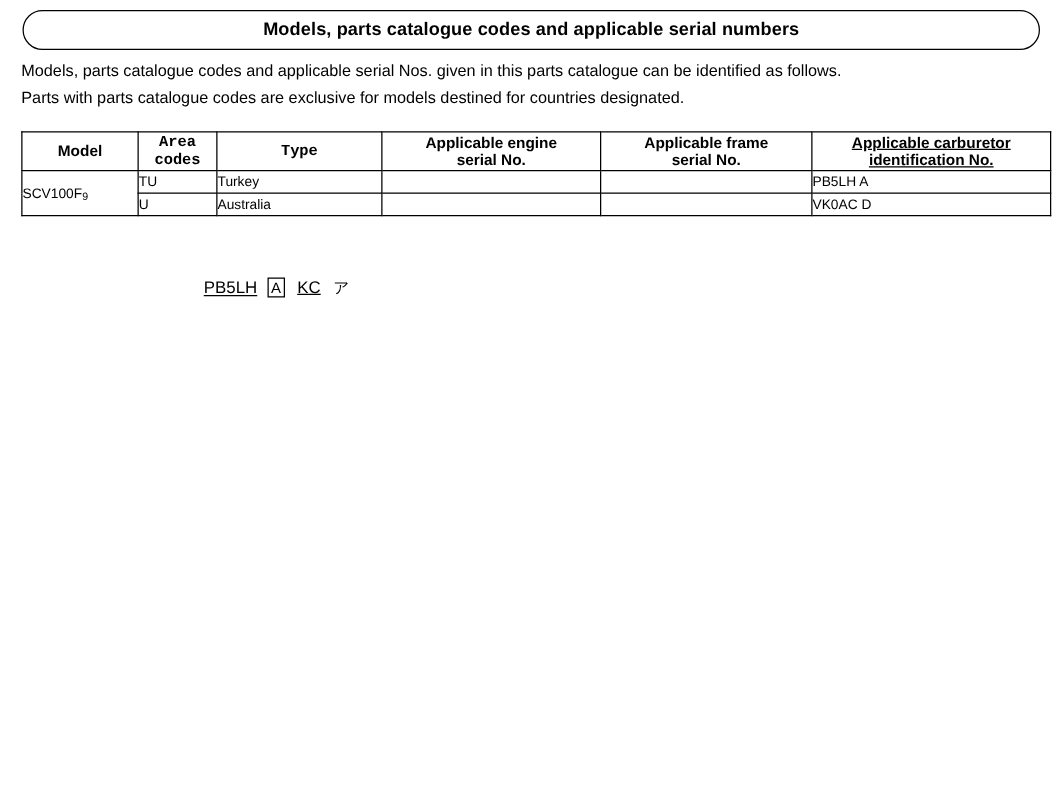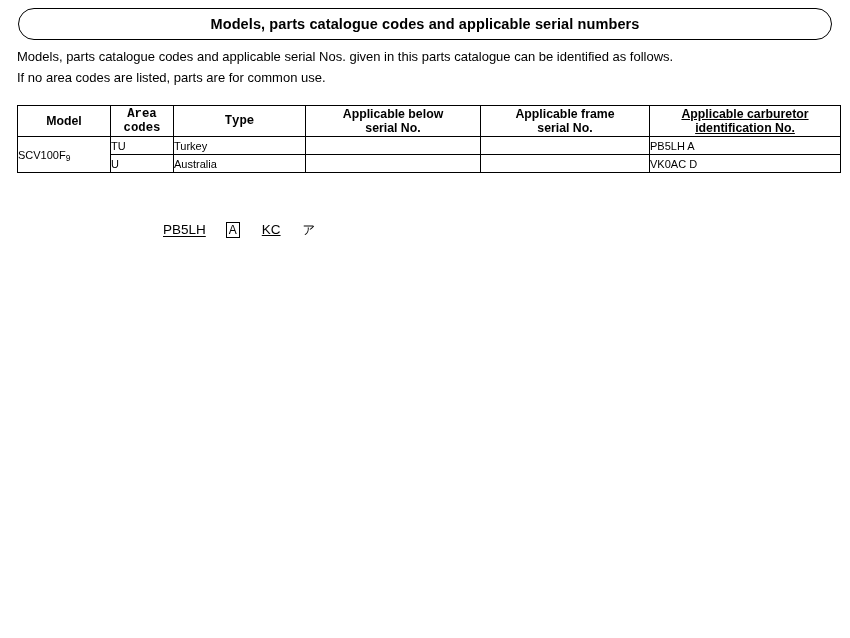--- a/index.html
+++ b/index.html
@@ -110,21 +110,21 @@
   }
 
   
   .example {
     position: absolute;
     left: 163px;
     top: 222px;
     font-size: 13.5px;
     display: flex;
     align-items: baseline;
-    gap: 16px;
+    gap: 4px;
   }
   .example .underlined {
     text-decoration: underline;
     text-underline-offset: 2px;
   }
   .example .boxed {
     display: inline-block;
     border: 1px solid #000;
     padding: 0 2px 0 2px;
     margin: 0 3px 0 4px;
@@ -145,38 +145,38 @@
 <body>
 
 <div class="page">
 
   <div class="title-banner">
     <span class="title-text">Models, parts catalogue codes and applicable serial numbers</span>
   </div>
 
   <div class="intro">
     <div class="line">Models, parts catalogue codes and applicable serial Nos. given in this parts catalogue can be identified as follows.</div>
-    <div class="line">If no area codes are listed, parts are for common use.</div>
+    <div class="line">Parts with parts catalogue codes are exclusive for models destined for countries designated.</div>
   </div>
 
   <table class="spec-table">
     <thead>
       <tr>
         <th class="col-model">
           <span>Model</span>
         </th>
         <th class="col-area">
           <span>Area</span><br>
           <span>codes</span>
         </th>
         <th class="col-type">
           <span>Type</span>
         </th>
         <th class="col-engine">
-          <span>Applicable below</span><br>
+          <span>Applicable engine</span><br>
           <span>serial No.</span>
         </th>
         <th class="col-frame">
           <span>Applicable frame</span><br>
           <span>serial No.</span>
         </th>
         <th class="col-carb">
           <span>Applicable carburetor</span><br>
           <span>identification No.</span>
         </th>

